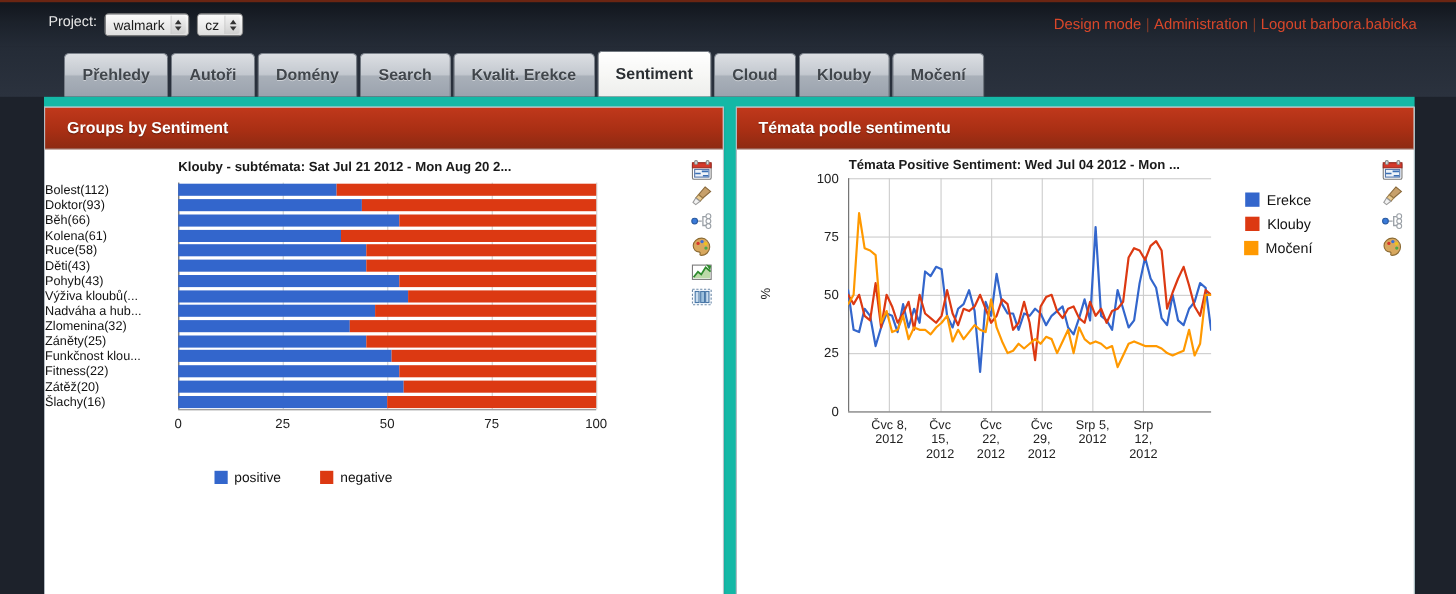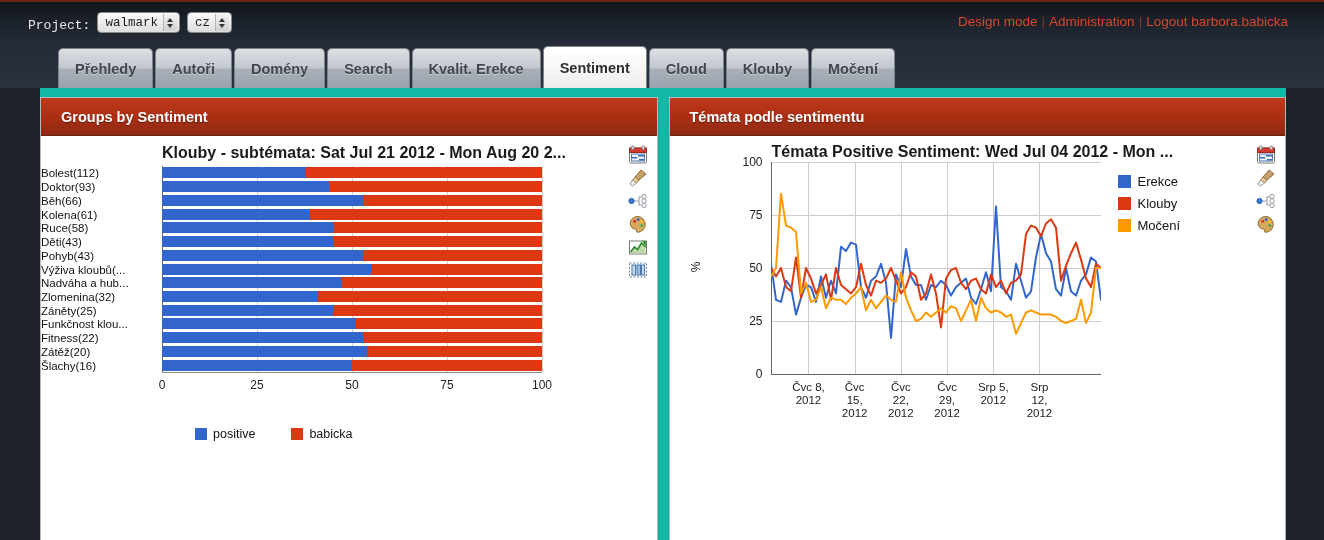--- a/index.html
+++ b/index.html
@@ -9,21 +9,21 @@
     font-family:"Liberation Sans", sans-serif;
     background:#1d222b;
     overflow:hidden;
   }
   
   #topbar{
     position:relative; height:42px;
     background:linear-gradient(to bottom,#12161d 0%,#1b212a 45%,#242b36 100%);
     border-top:2px solid #6b2512;
   }
-  #proj-wrap{ position:absolute; left:28px; top:10px; display:flex; align-items:flex-end; gap:7px;font-family:Liberation Mono, monospace; }
+  #proj-wrap{ position:absolute; left:44px; top:10px; display:flex; align-items:flex-start; gap:7px; }
   #proj-label{ color:#e8e8e8; font-size:13px; }
   .fakeselect{
     display:inline-flex; align-items:center;
     height:21px; padding:0 2px 0 7px;
     background:linear-gradient(to bottom,#fbfbfb,#dedede);
     border:1px solid #8a8a8a; border-radius:4px;
     font-size:12.5px; color:#1b1b1b; cursor:pointer;
   }
   .fakeselect .txt{ padding-right:5px; }
   .spin{
@@ -90,21 +90,21 @@
   .panel-body{ flex:1 1 auto; position:relative; background:#fff; overflow:hidden; }
   .panel-foot{
     flex:0 0 26px;
     background:linear-gradient(to bottom,#b6bfc9 0%,#96a0ac 80%,#8a939e 100%);
     border-top:1px solid #c8ced4;
     border-bottom:2px solid #3d434b;
   }
 
   
   .chart-title{
-    position:absolute; font-size:16px; font-weight:bold; color:#1a1a1a;
+    position:absolute; font-size:12px; font-weight:bold; color:#1a1a1a;
     white-space:nowrap;
   }
   .tool-col{ position:absolute; display:flex; flex-direction:column; gap:3px; }
   .tool-ico{ width:20px; height:20px; cursor:pointer; display:block; }
   .exports{ position:absolute; display:flex; gap:6px; }
   .exp-ico{ width:22px; height:22px; cursor:pointer; }
 
   
   #barchart{ position:absolute; left:0; top:0; width:100%; height:100%; }
   .blabel{
@@ -287,21 +287,21 @@
           <div class="xtick" style="left:311px;top:242px;">50</div>
           <div class="xtick" style="left:406px;top:242px;">75</div>
           <div class="xtick" style="left:501px;top:242px;">100</div>
           <div class="legend-row" style="left:154px;top:291px;gap:36px;">
             <span class="legend-item">
               <span class="lsw" style="background:#3366cc;"></span>
               <span>positive</span>
             </span>
             <span class="legend-item">
               <span class="lsw" style="background:#dc3912;"></span>
-              <span>babicka</span>
+              <span>negative</span>
             </span>
           </div>
           <div class="tool-col" style="right:9px;top:9px;">
             <span class="tool-ico"><svg viewBox="0 0 20 20">
                 <rect x="1.5" y="3" width="17" height="15" rx="1.5" fill="#fff" stroke="#7a7a7a"></rect>
                 <rect x="1.5" y="3" width="17" height="4.5" fill="#d33a2c" stroke="#9e2a20"></rect>
                 <rect x="3.5" y="1" width="2.5" height="3.5" rx="1" fill="#dedede" stroke="#8a8a8a"></rect>
                 <rect x="14" y="1" width="2.5" height="3.5" rx="1" fill="#dedede" stroke="#8a8a8a"></rect>
                 <rect x="3.5" y="9" width="13" height="7" fill="#eef3f9" stroke="#5577aa"></rect>
                 <path d="M4 12h5v1.5H4zM10 10h6v1.5h-6zM11 14h5v1.5h-5z" fill="#3a6fb5"></path>
@@ -394,21 +394,21 @@
 22,
 2012</div>
           <div class="xlab2" style="left:277.55px;top:245px;width:60px;">Čvc
 29,
 2012</div>
           <div class="xlab2" style="left:323.75px;top:245px;width:60px;">Srp 5,
 2012</div>
           <div class="xlab2" style="left:369.95px;top:245px;width:60px;">Srp
 12,
 2012</div>
-          <div class="legend-col" style="left:448px;top:38px;">
+          <div class="legend-col" style="left:461px;top:38px;align-items:center;">
             <span class="legend-item">
               <span class="lsw" style="background:#3366cc;"></span>
               <span>Erekce</span>
             </span>
             <span class="legend-item">
               <span class="lsw" style="background:#dc3912;"></span>
               <span>Klouby</span>
             </span>
             <span class="legend-item">
               <span class="lsw" style="background:#ff9900;"></span>

